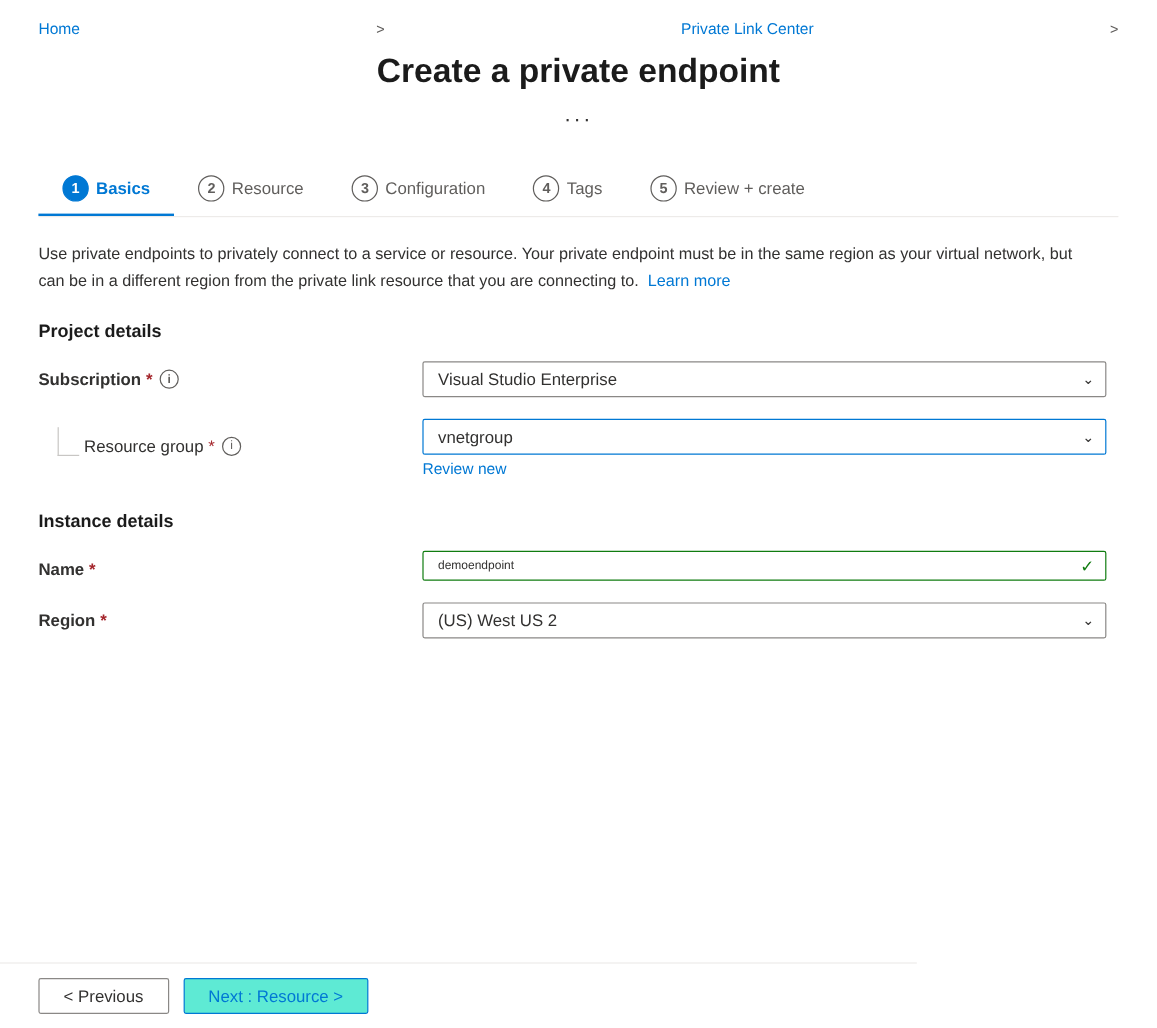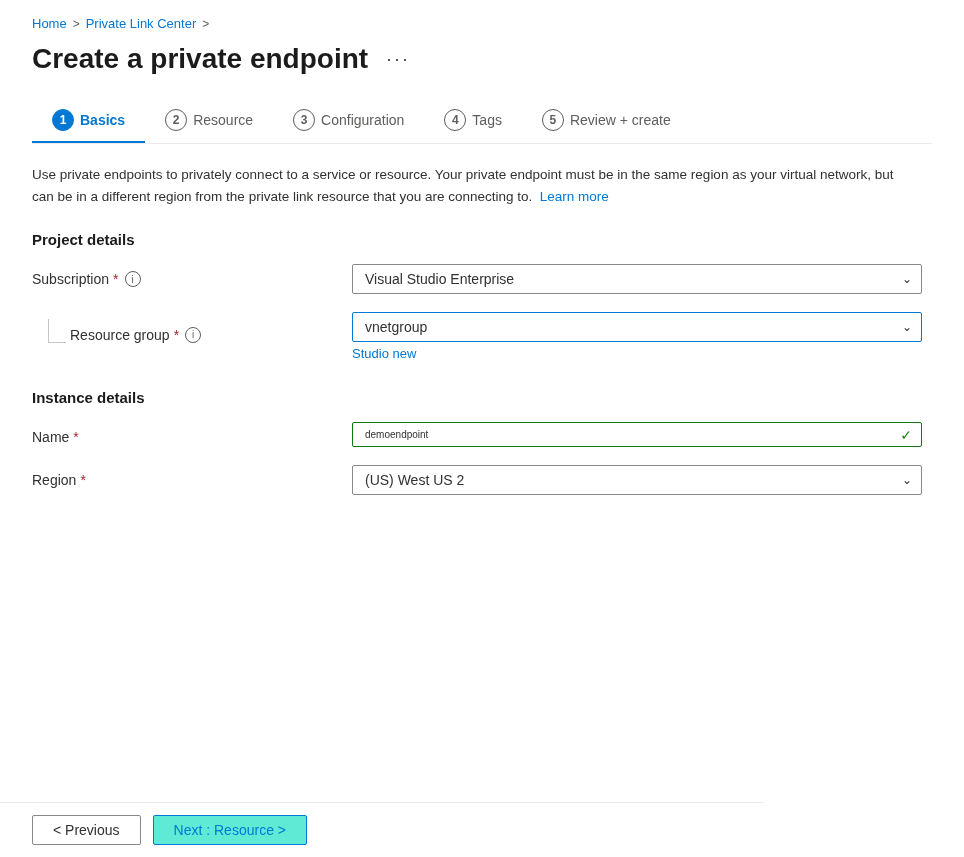--- a/index.html
+++ b/index.html
@@ -16,35 +16,37 @@
       padding: 16px 32px 80px 32px;
     }
     
     .breadcrumb {
       display: flex;
       align-items: center;
       gap: 6px;
       font-size: 13px;
       color: #0078d4;
       margin-bottom: 12px;
+      justify-content: space-between;
     }
     .breadcrumb a {
       color: #0078d4;
       text-decoration: none;
     }
     .breadcrumb-sep {
       color: #605e5c;
       font-size: 12px;
     }
     
     .page-title-row {
       display: flex;
       align-items: center;
       gap: 12px;
       margin-bottom: 24px;
+      flex-direction: column;
     }
     .page-title {
       font-size: 28px;
       font-weight: 600;
       color: #1b1b1b;
     }
     .ellipsis-btn {
       background: none;
       border: none;
       cursor: pointer;
@@ -124,20 +126,21 @@
     }
     .form-label {
       width: 320px;
       min-width: 320px;
       font-size: 14px;
       color: #323130;
       padding-top: 7px;
       display: flex;
       align-items: flex-start;
       gap: 4px;
+      font-weight: bold;
     }
     .required-star {
       color: #a4262c;
       font-size: 14px;
     }
     .info-icon {
       display: inline-flex;
       align-items: center;
       justify-content: center;
       width: 16px;
@@ -339,21 +342,21 @@
           </div>
         </div>
       </div>
       <div class="form-control-wrap" style="margin-left:0;">
         <div class="select-wrapper">
           <select class="form-select" style="border-color:#0078d4;">
             <option>vnetgroup</option>
           </select>
           <span class="chevron">⌄</span>
         </div>
-        <a href="#" class="create-new-link">Studio new</a>
+        <a href="#" class="create-new-link">Review new</a>
       </div>
     </div>
   </div>
 
   <div class="form-section">
     <div class="section-heading">Instance details</div>
 
     <div class="form-row">
       <div class="form-label">
         <span>Name</span>

